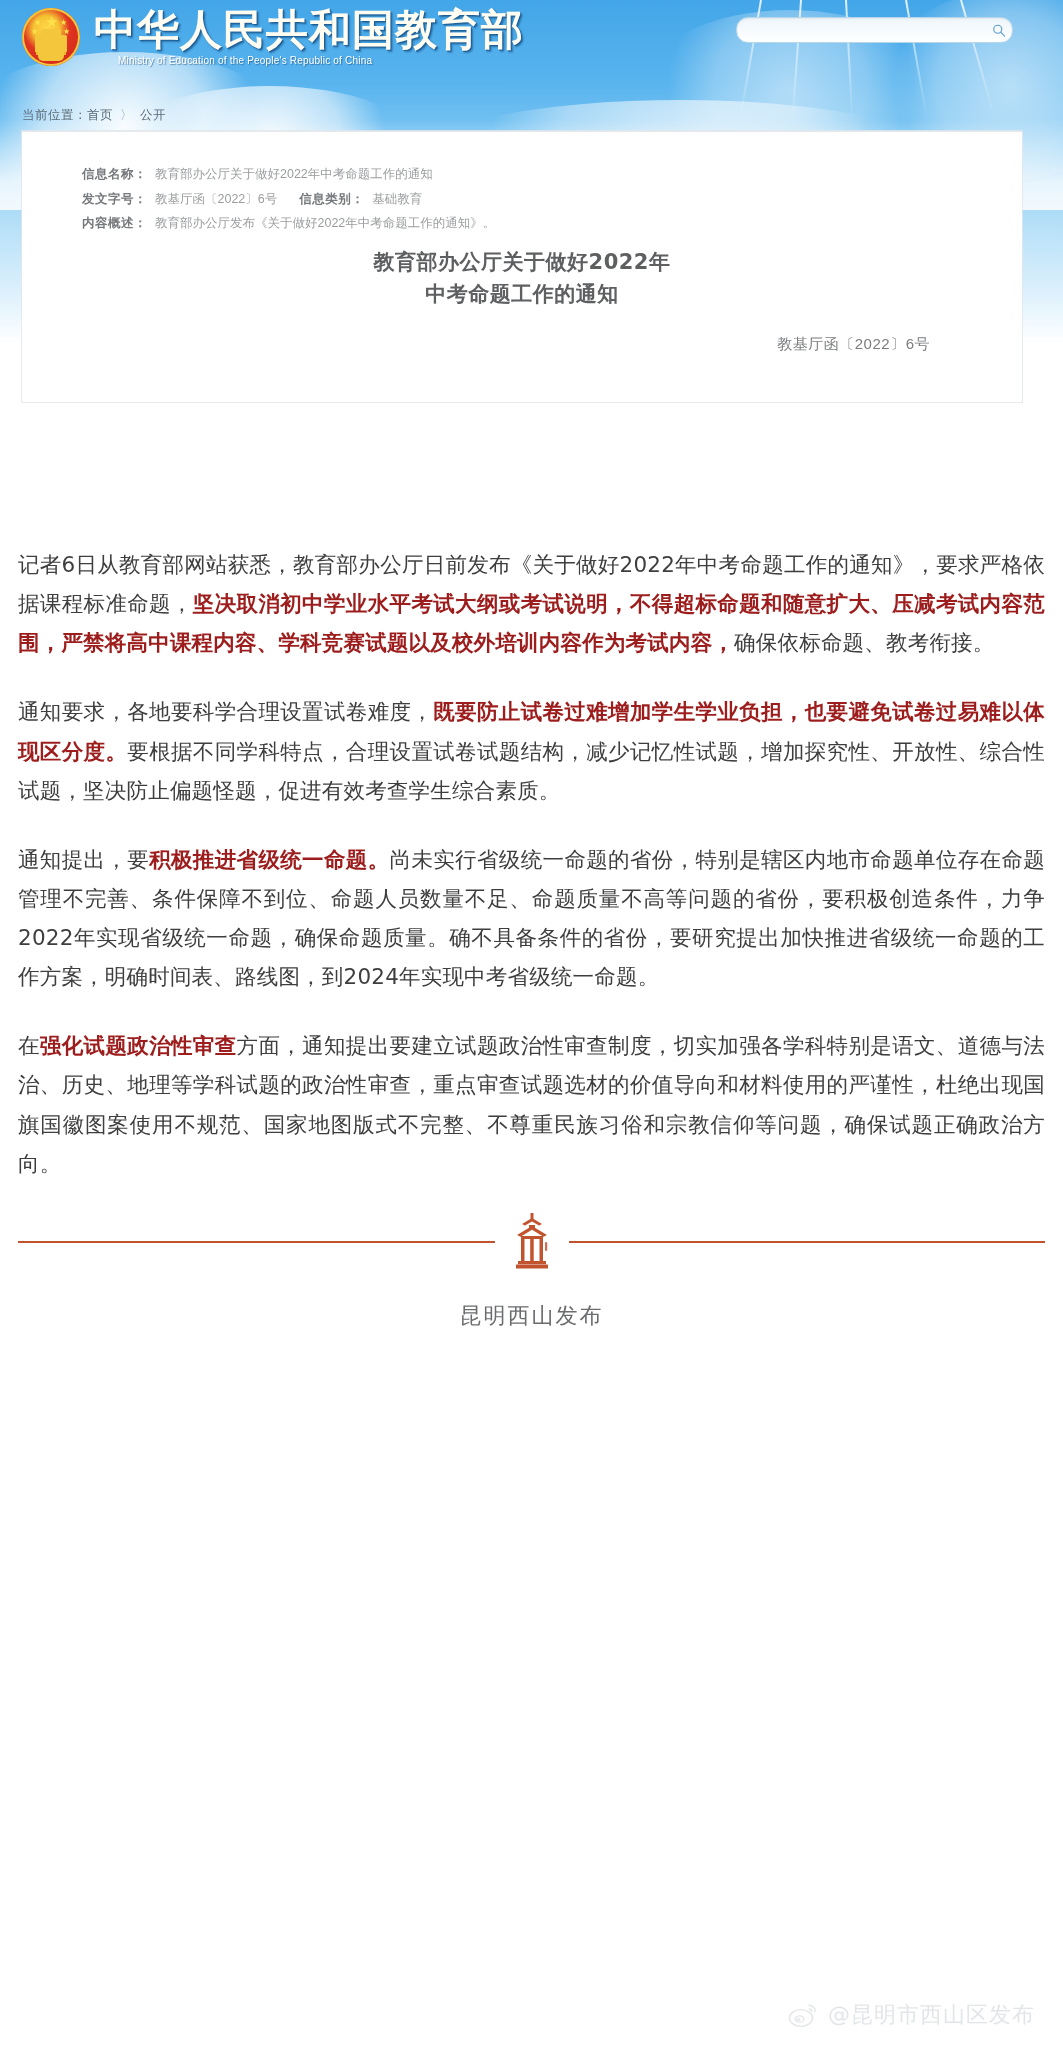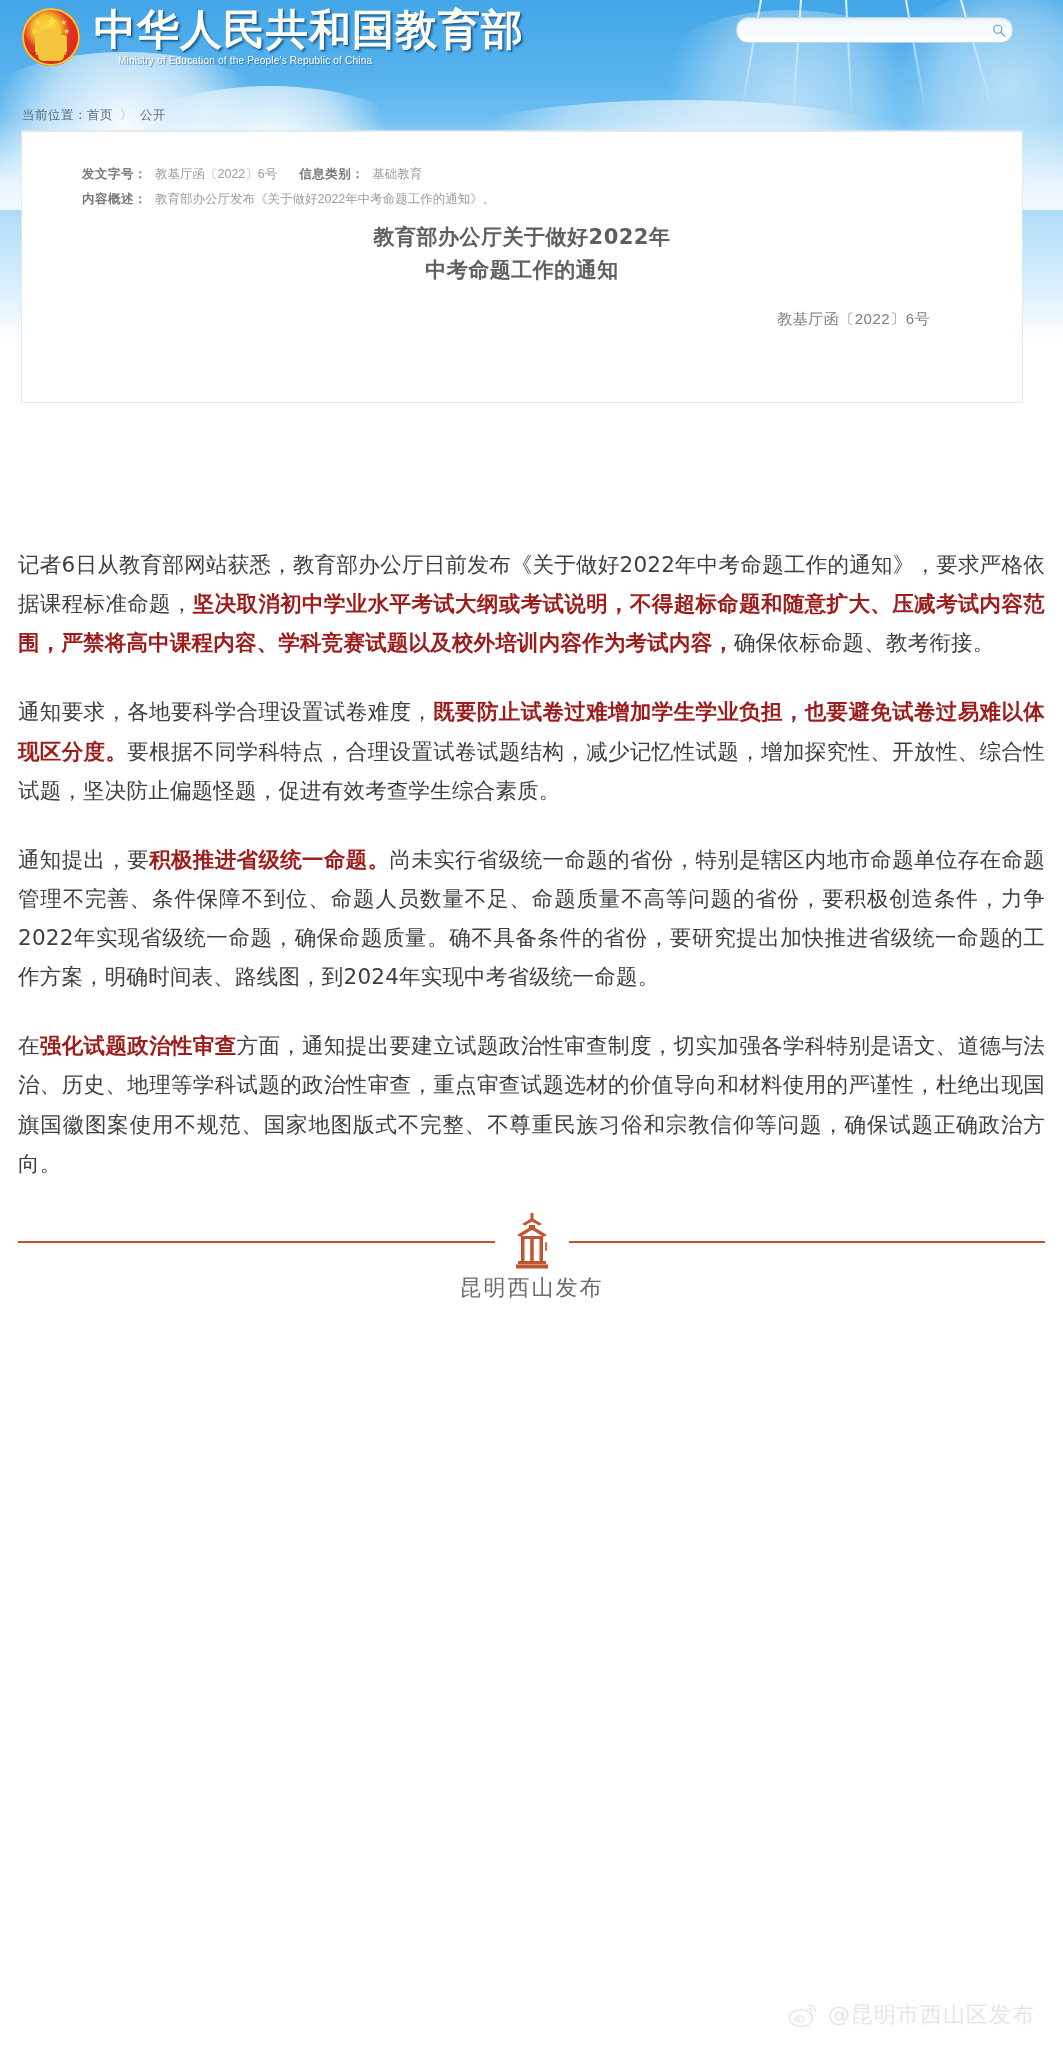--- a/index.html
+++ b/index.html
@@ -265,21 +265,21 @@
     margin: 0 14px;
     flex: 0 0 auto;
     color: #c2532f;
   }
   .brand-caption {
     text-align: center;
     font-family: "DejaVu Sans", "Liberation Sans", sans-serif;
     font-size: 22px;
     color: #6a6c6e;
     letter-spacing: 2px;
-    margin-top: 2px;
+    margin-top: 30px;
   }
 
   .credits {
     margin: 44px 18px 0 18px;
     font-family: "DejaVu Sans", "Liberation Sans", sans-serif;
     font-size: 19.5px;
     color: #9aa1ab;
     line-height: 2.1;
     letter-spacing: 1px;
   }
@@ -354,20 +354,24 @@
       </button>
     </div>
 
     <div class="breadcrumb">
       <span>当前位置：</span><a href="#">首页</a><span class="sep">〉</span><a href="#">公开</a>
     </div>
 
     <div class="doc-panel">
       <div class="meta-table">
 
+        <div class="meta-row">
+          <span class="meta-label">信息名称：</span>
+          <span class="meta-value">教育部办公厅关于做好2022年中考命题工作的通知</span>
+        </div>
 
 
         <div class="meta-row">
           <span class="meta-label">发文字号：</span>
           <span class="meta-value">教基厅函〔2022〕6号</span>
           <span class="meta-label gap">信息类别：</span>
           <span class="meta-value">基础教育</span>
         </div>
 
         <div class="meta-row">

